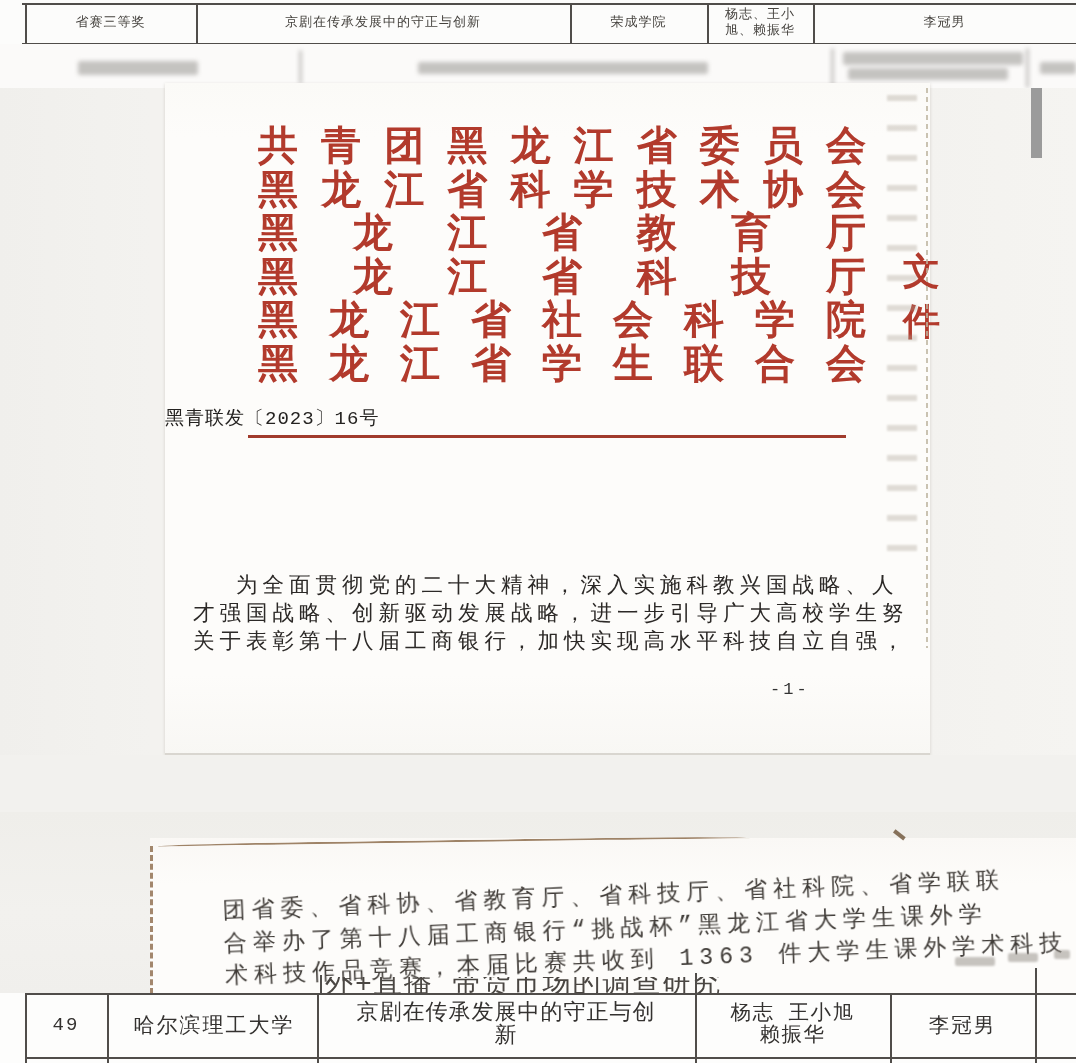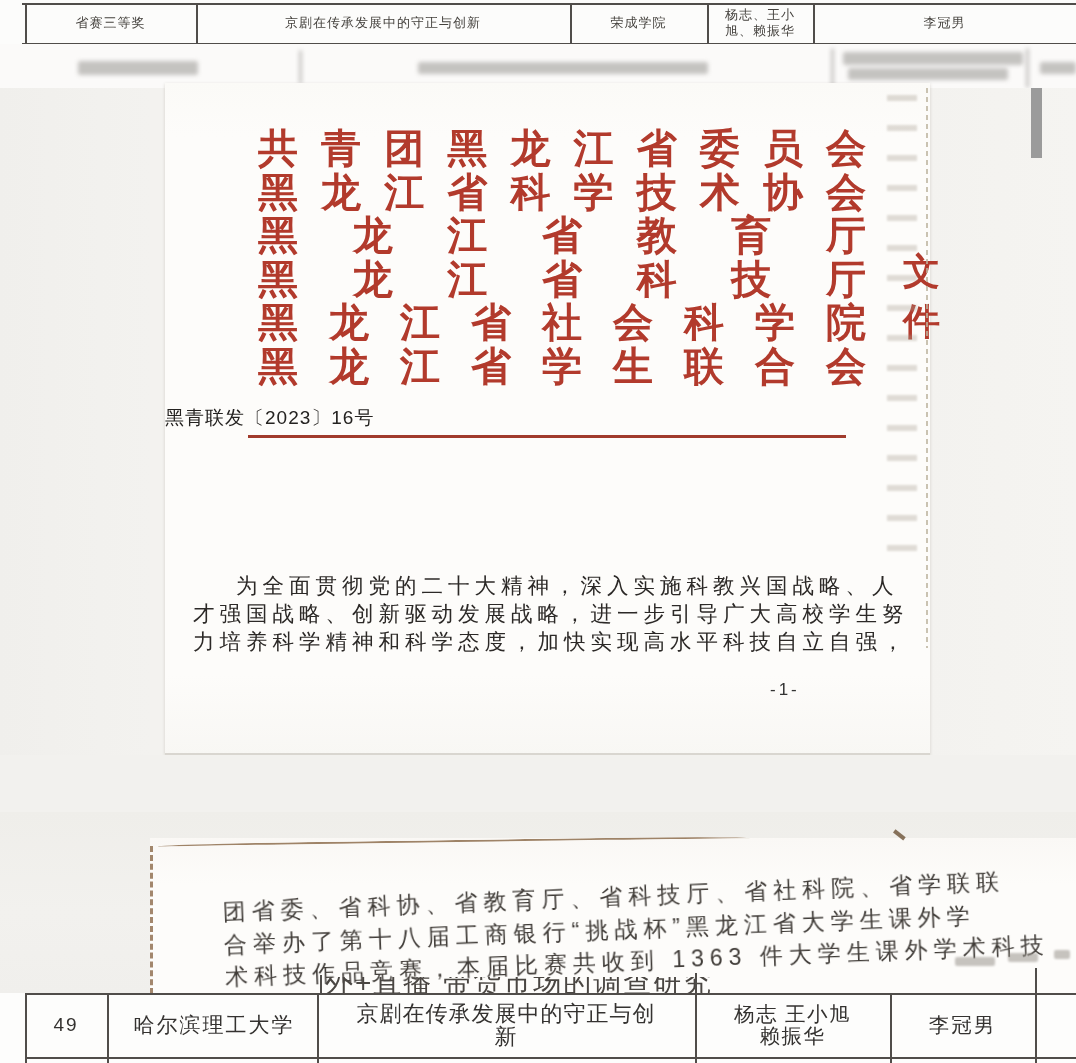--- a/index.html
+++ b/index.html
@@ -1,19 +1,19 @@
 <!DOCTYPE html>
 <html><head>
 <meta charset="utf-8">
 <style>
   html,body{margin:0;padding:0;background:#e9e8e5;}
   #root{
     position:relative;width:1076px;height:1063px;overflow:hidden;
     background:#a3a3a3;
-    font-family:Liberation Sans, sans-serif;
+    font-family:Liberation Mono, monospace;
     -webkit-font-smoothing:antialiased;
   }
   .h{position:absolute;background:#504d4a;height:1.5px;}
   .v{position:absolute;background:#504d4a;width:1.5px;}
   
   .top-strip{position:absolute;left:0;top:0;width:1076px;height:52px;background:#fcfcfb;}
   .tcell{
     position:absolute;top:3px;height:40px;display:flex;align-items:center;justify-content:center;
     font-size:13px;color:#45423e;letter-spacing:1px;text-align:center;
     filter:blur(.35px);line-height:16px;
@@ -181,21 +181,21 @@
           <span>合</span>
           <span>会</span>
         </div>
     </div>
     <div class="wenjian">文件</div>
     <div class="docnum">黑青联发〔2023〕16号</div>
     <div class="redrule"></div>
     <div class="doc-body">
       <div class="bl">为全面贯彻党的二十大精神，深入实施科教兴国战略、人</div>
       <div class="bl">才强国战略、创新驱动发展战略，进一步引导广大高校学生努</div>
-      <div class="bl">力培养科学精神和科学态度，加快实现高水平科技自立自强，</div>
+      <div class="bl">关于表彰第十八届工商银行，加快实现高水平科技自立自强，</div>
     </div>
     <div class="pagenum">-1-</div>
     <div class="ghostcol" style="left:722px;top:12px;"></div>
   </div>
   <div class="page1-edge"></div>
   <div class="page1-bottom"></div>
 
   <div class="gap"></div>
 
   <div class="doc2-bg"></div>

